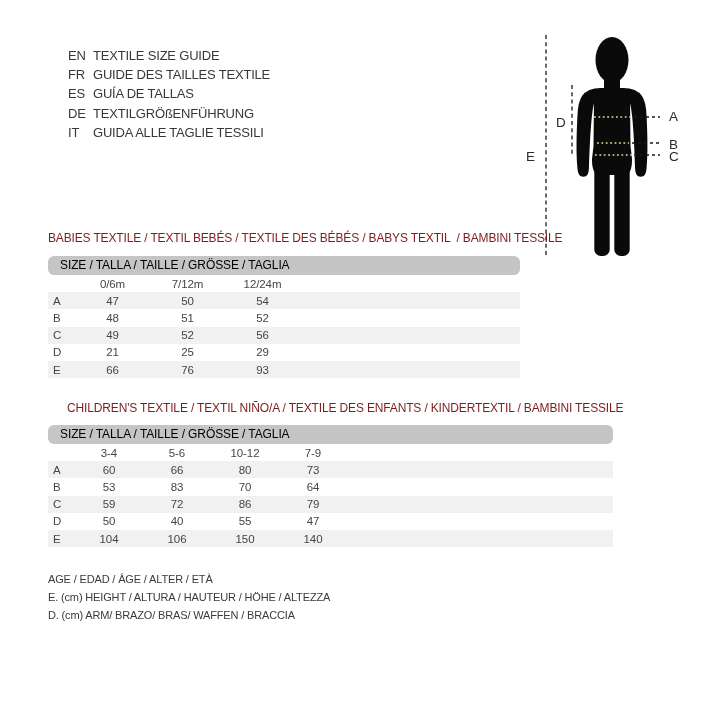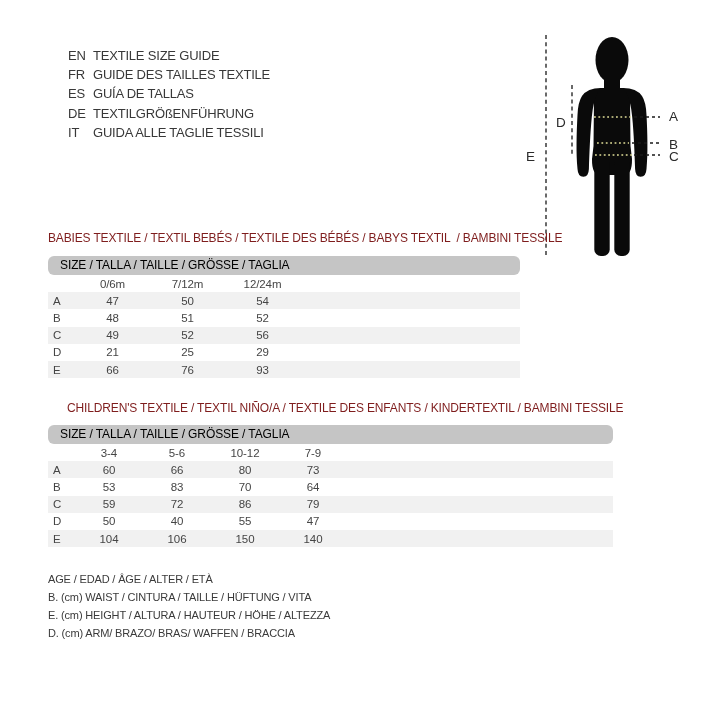--- a/index.html
+++ b/index.html
@@ -185,18 +185,17 @@
       <div class="cell rlabel">E</div>
       <div class="cell">104</div>
       <div class="cell">106</div>
       <div class="cell">150</div>
       <div class="cell">140</div>
     </div>
   </div>
 
   <div class="legend">
     <div class="legend-line">AGE / EDAD / ÂGE / ALTER / ETÀ</div>
-    <div class="legend-line">B. (cm) WAIST / CINTURA / TAILLE / HÜFTUNG / VITA</div>
     <div class="legend-line">E. (cm) HEIGHT / ALTURA / HAUTEUR / HÖHE / ALTEZZA</div>
     <div class="legend-line">D. (cm) ARM/ BRAZO/ BRAS/ WAFFEN / BRACCIA</div>
   </div>
 
 </div>
 
 </body></html>

